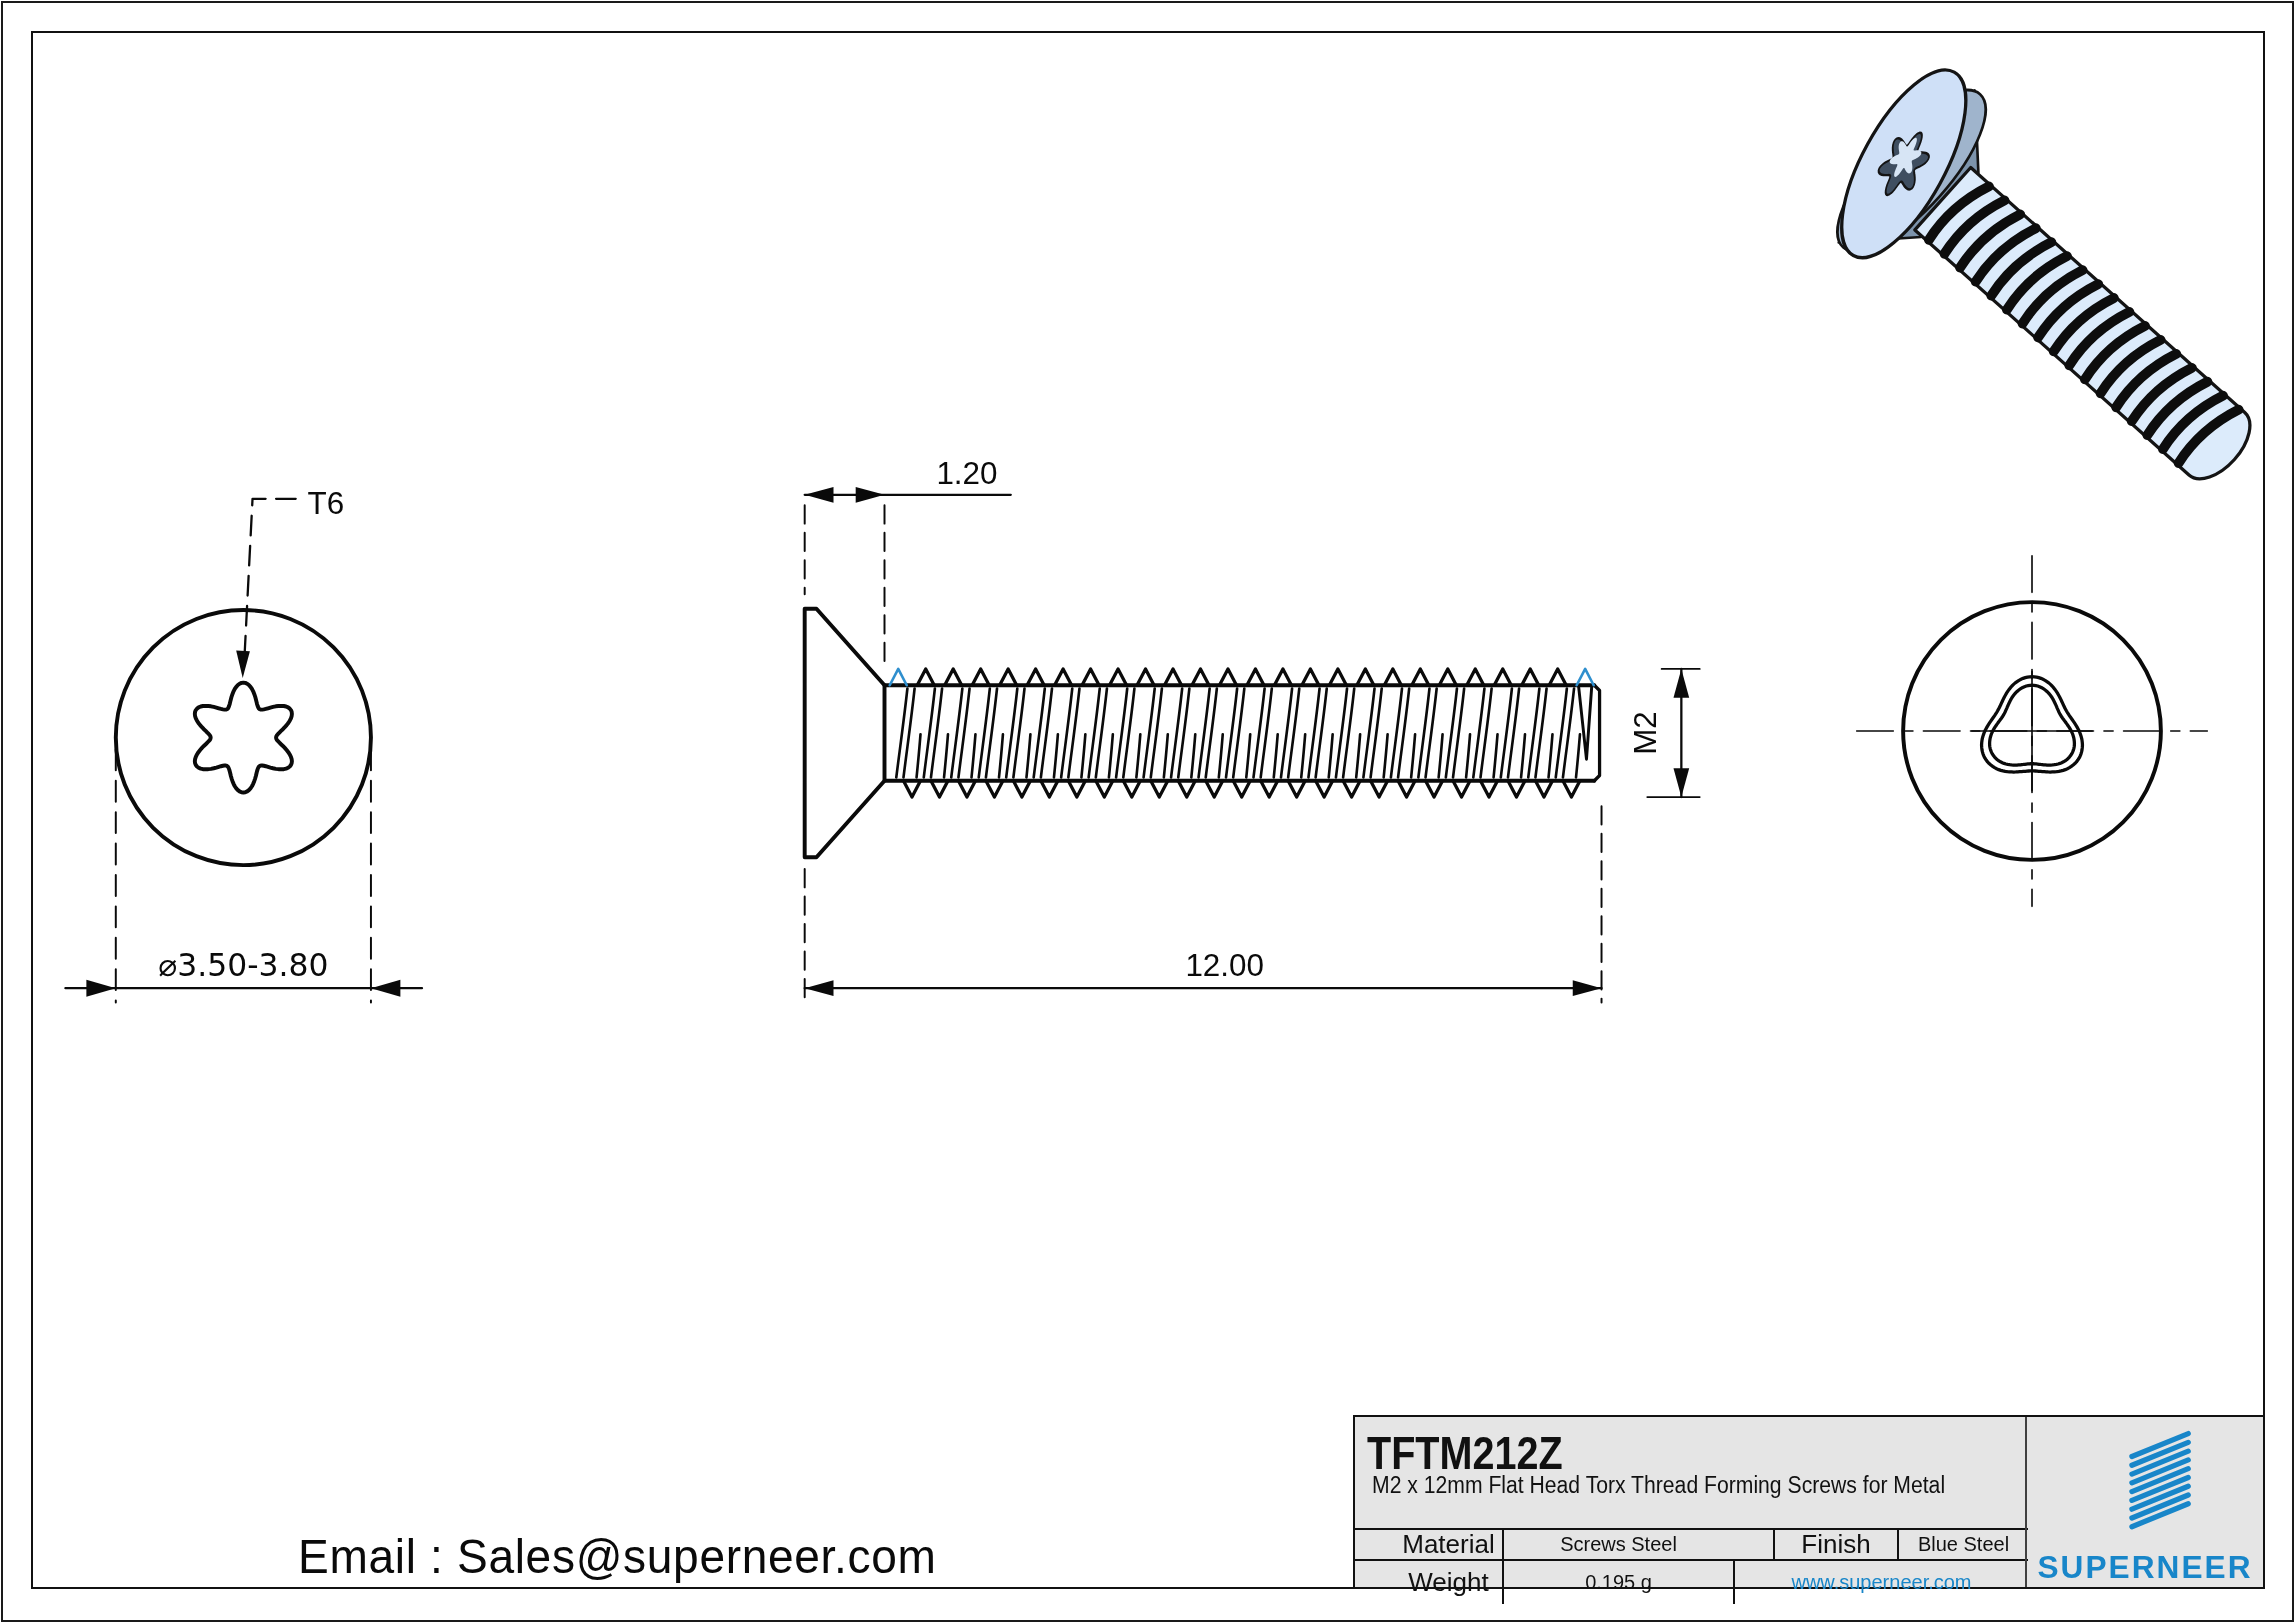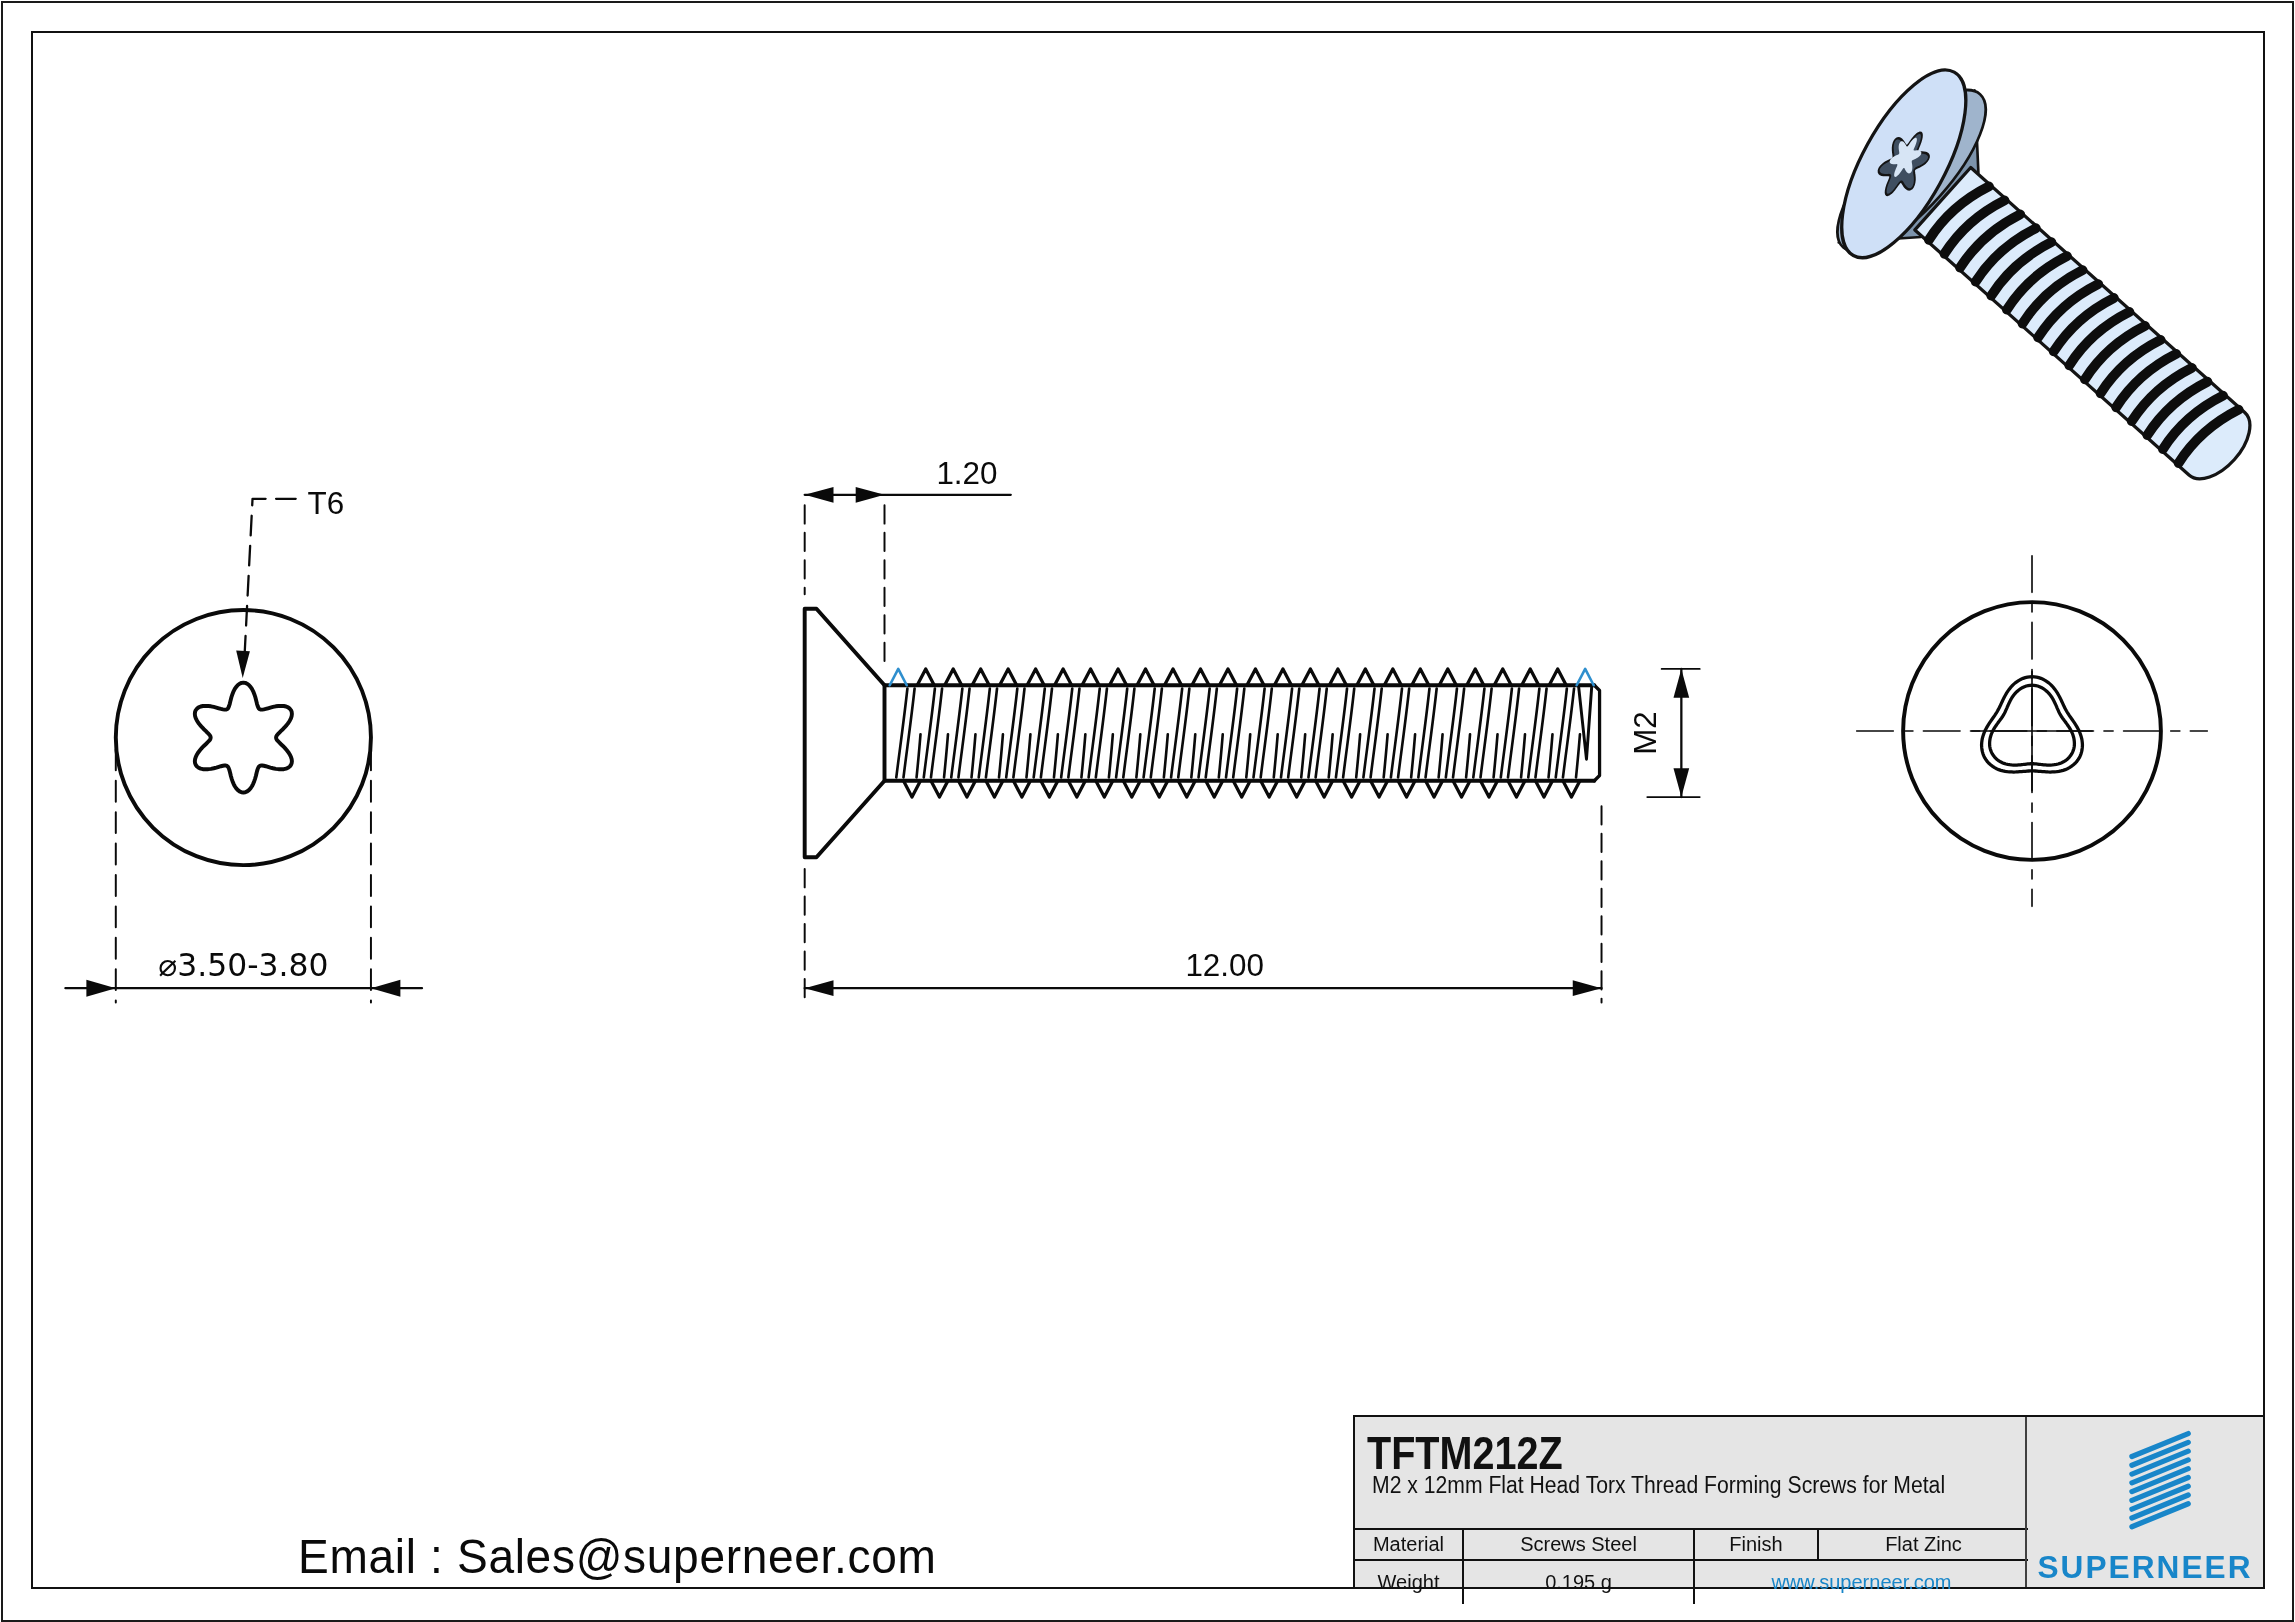--- a/index.html
+++ b/index.html
@@ -15,21 +15,21 @@
 
   
   .tb{position:absolute;left:1353px;top:1415px;width:912px;height:174px;border:2.6px solid #111;box-sizing:border-box;background:#e5e5e5;}
   .tb-main{position:absolute;left:0;top:0;bottom:0;width:673px;}
   .tb-title{position:absolute;left:11.8px;top:9.2px;font-size:46px;font-weight:bold;letter-spacing:0;transform:scaleX(.86);transform-origin:left top;white-space:nowrap;}
   .tb-desc{position:absolute;left:17px;top:55px;font-size:23px;transform:scaleX(.92);transform-origin:left top;white-space:nowrap;}
   .tb-rows{position:absolute;left:0;right:0;bottom:0;height:57px;border-top:2px solid #111;}
   .tb-row{display:flex;height:29px;box-sizing:border-box;}
   .tb-row.r2{height:45px;border-top:2px solid #111;}
   .tb-cell{display:flex;align-items:center;justify-content:center;box-sizing:border-box;font-size:20px;white-space:nowrap;}
-  .tb-cell.lab{font-size:20px;}
+  .tb-cell.lab{font-size:26px;margin-left:40px;}
   .tb-cell + .tb-cell{border-left:2px solid #111;}
   .w-mat{width:107px;}.w-matval{width:231px;}.w-fin{width:124px;}.w-finval{flex:1;}
   .w-web{flex:1;}
   .link{color:#1886c9;}
   .tb-logo{position:absolute;right:0;top:0;bottom:0;width:238px;border-left:2px solid #404040;box-sizing:border-box;}
   .brand{position:absolute;left:0;right:0;top:133px;text-align:center;font-size:31px;font-weight:bold;color:#1886c9;letter-spacing:2px;transform:scaleX(1.02);transform-origin:center top;white-space:nowrap;}
 </style>
 </head>
 <body>
 
@@ -121,21 +121,21 @@
 
 <div class="tb">
   <div class="tb-main">
     <div class="tb-title">TFTM212Z</div>
     <div class="tb-desc">M2 x 12mm Flat Head Torx Thread Forming Screws for Metal</div>
     <div class="tb-rows">
       <div class="tb-row">
         <div class="tb-cell lab w-mat">Material</div>
         <div class="tb-cell w-matval">Screws Steel</div>
         <div class="tb-cell lab w-fin">Finish</div>
-        <div class="tb-cell w-finval">Flat Zinc</div>
+        <div class="tb-cell w-finval">Blue Steel</div>
       </div>
       <div class="tb-row r2">
         <div class="tb-cell lab w-mat">Weight</div>
         <div class="tb-cell w-matval">0.195 g</div>
         <div class="tb-cell w-web link">www.superneer.com</div>
       </div>
     </div>
   </div>
   <div class="tb-logo">
     <svg width="238" height="131" viewBox="0 0 363 200" style="position:absolute;left:0;top:11.8px;">

